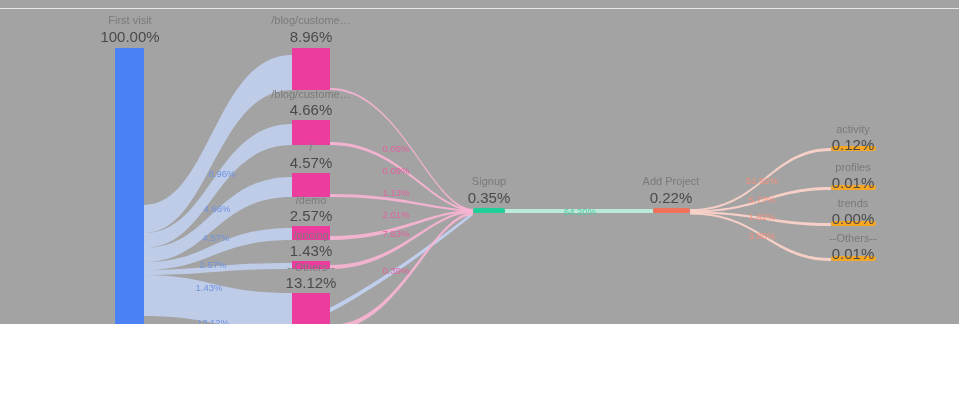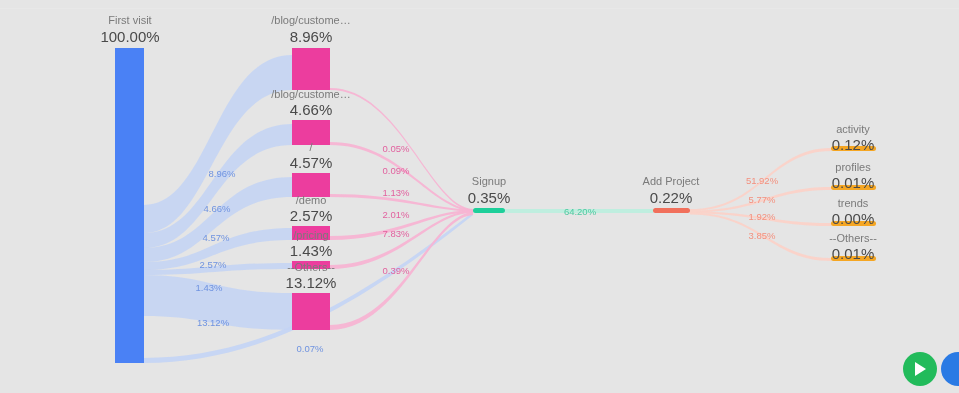--- a/index.html
+++ b/index.html
@@ -4,22 +4,22 @@
 <style>
   html, body {
     margin: 0;
     padding: 0;
     background: #ffffff;
     font-family: "Liberation Sans", sans-serif;
   }
   #root {
     position: relative;
     width: 959px;
-    height: 393px;
-    background: #e5e5e5;
+    height: 324px;
+    background: #a3a3a3;
     overflow: hidden;
   }
   #top-divider {
     position: absolute;
     left: 0;
     top: 8px;
     width: 959px;
     height: 1px;
     background: #e8e8e8;
   }

